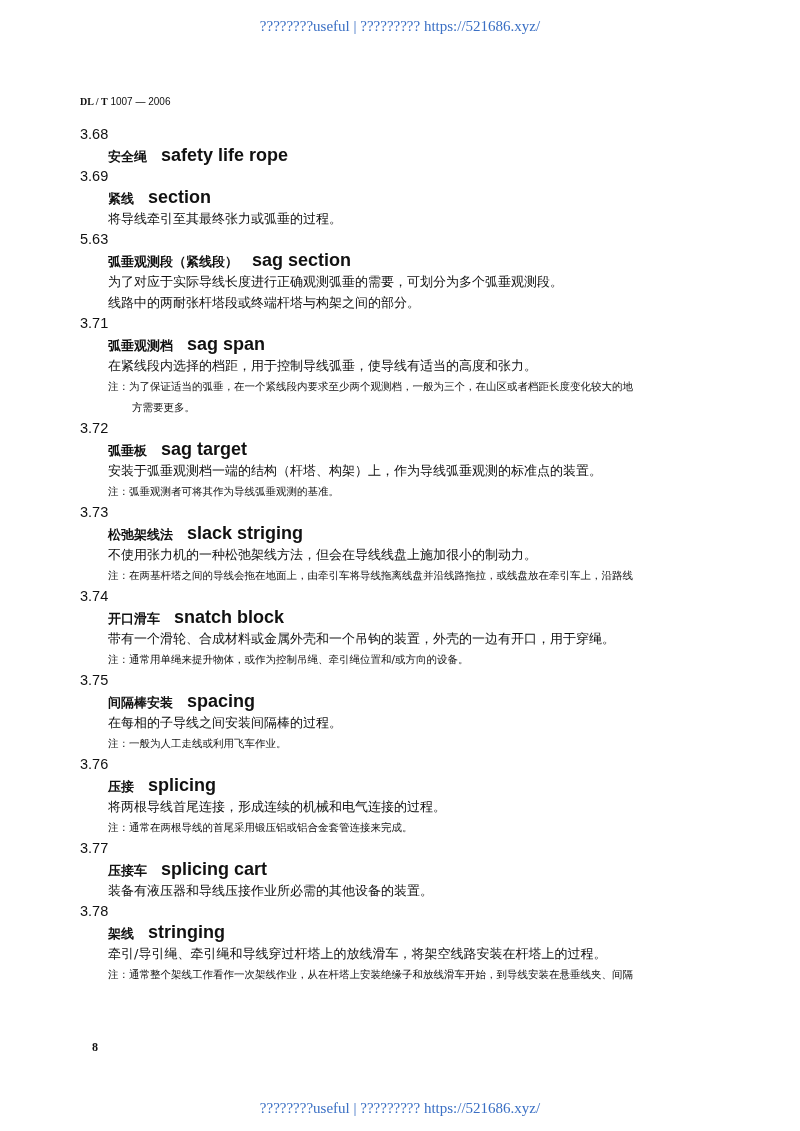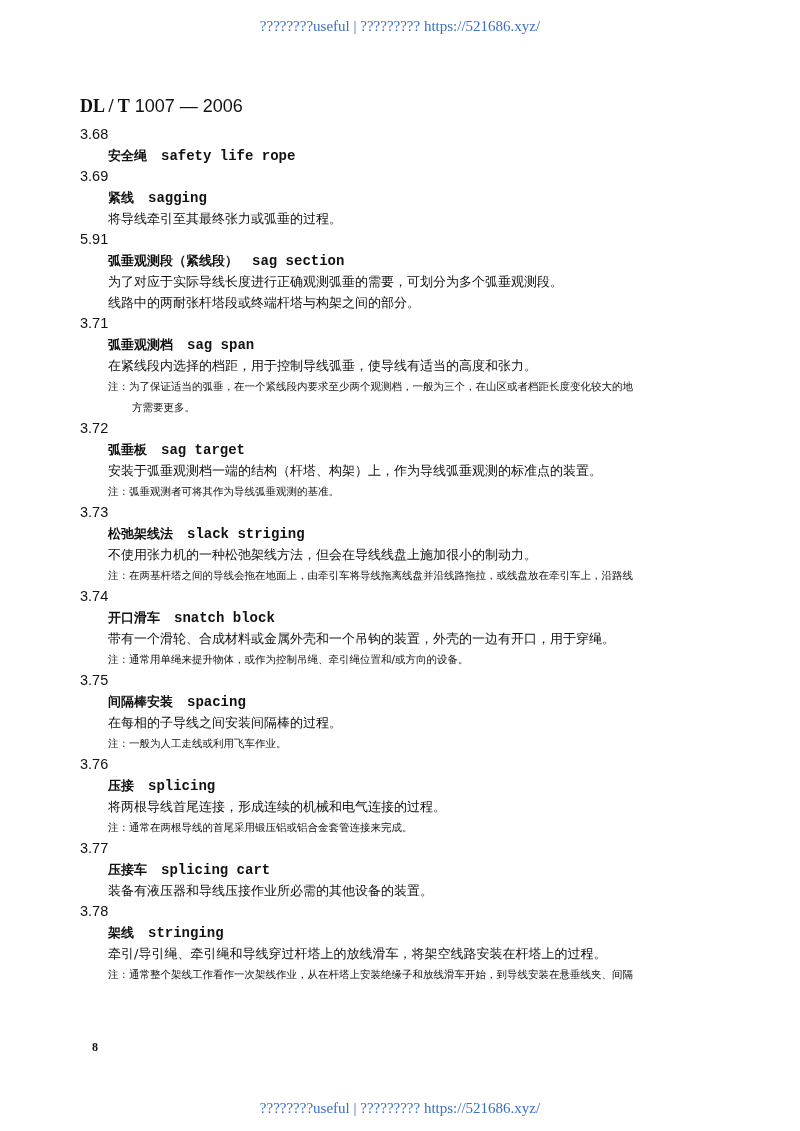--- a/index.html
+++ b/index.html
@@ -8,33 +8,33 @@
       font-family: "DejaVu Sans", sans-serif; color: #111;
     }
     .watermark {
       position: absolute; left: 0; width: 800px; text-align: center;
       font-family: "Liberation Serif", serif; font-size: 15px; color: #3a6fc4;
     }
     .wm-top { top: 18px; }
     .wm-bottom { top: 1100px; }
     .doc-code {
       position: absolute; left: 80px; top: 96px;
-      font-family: "Liberation Sans", sans-serif; font-size: 18px;
+      font-family: "Liberation Sans", sans-serif; font-size: 10px;
     }
     .doc-code b { font-family: "Liberation Serif", serif; font-weight: bold; }
     .content { position: absolute; left: 80px; top: 124px; width: 650px; }
     .num {
       font-family: "Liberation Sans", sans-serif; font-size: 14.5px;
       height: 21px; line-height: 21px;
     }
     .term {
       margin-left: 28px; font-size: 13px; font-weight: bold;
       height: 21px; line-height: 21px; white-space: nowrap;
     }
-    .term .en { font-family: Liberation Mono, monospace; font-size: 14px; margin-left: 14px; }
+    .term .en { font-family: Liberation Sans, sans-serif; font-size: 18px; margin-left: 14px; }
     .def {
       margin-left: 28px; font-size: 13px; height: 21px; line-height: 21px; white-space: nowrap;
     }
     .note {
       margin-left: 28px; font-size: 10.5px; height: 21px; line-height: 21px; white-space: nowrap;
     }
     .note-cont { margin-left: 52px; font-size: 10.5px; height: 21px; line-height: 21px; white-space: nowrap; }
     .page-num {
       position: absolute; left: 92px; top: 1040px;
       font-family: "Liberation Serif", serif; font-weight: bold; font-size: 12px;
@@ -49,25 +49,25 @@
   <b>DL / T</b><span> 1007 — 2006</span>
 </div>
 
 <div class="content" id="terms">
     <div>
       <div class="num">3.68</div>
       <div class="term"><span>安全绳</span><span class="en">safety life rope</span></div>
     </div>
     <div>
       <div class="num">3.69</div>
-      <div class="term"><span>紧线</span><span class="en">sagging</span></div>
+      <div class="term"><span>紧线</span><span class="en">section</span></div>
       <div class="def">将导线牵引至其最终张力或弧垂的过程。</div>
     </div>
     <div>
-      <div class="num">5.91</div>
+      <div class="num">5.63</div>
       <div class="term"><span>弧垂观测段（紧线段）</span><span class="en">sag section</span></div>
       <div class="def">为了对应于实际导线长度进行正确观测弧垂的需要，可划分为多个弧垂观测段。</div>
       <div class="def">线路中的两耐张杆塔段或终端杆塔与构架之间的部分。</div>
     </div>
     <div>
       <div class="num">3.71</div>
       <div class="term"><span>弧垂观测档</span><span class="en">sag span</span></div>
       <div class="def">在紧线段内选择的档距，用于控制导线弧垂，使导线有适当的高度和张力。</div>
       <div class="note">注：为了保证适当的弧垂，在一个紧线段内要求至少两个观测档，一般为三个，在山区或者档距长度变化较大的地</div>
       <div class="note-cont">方需要更多。</div>

